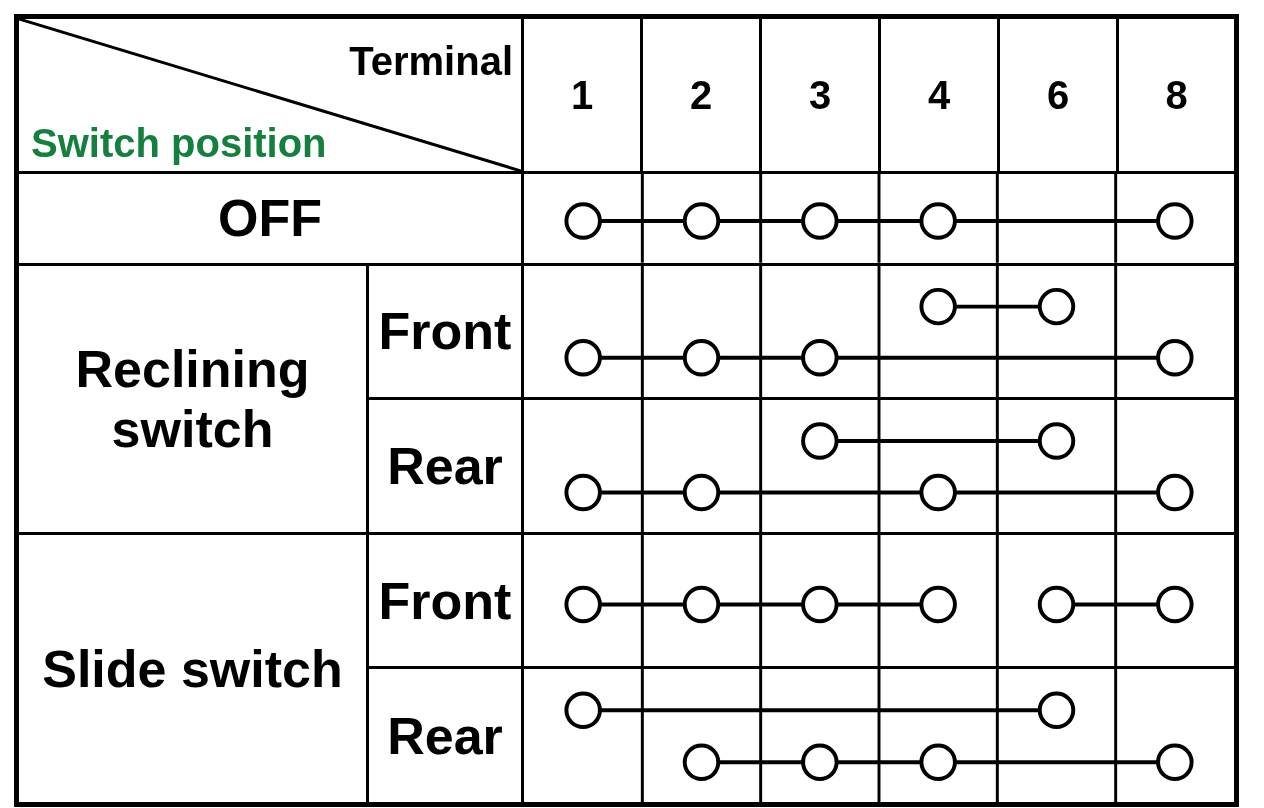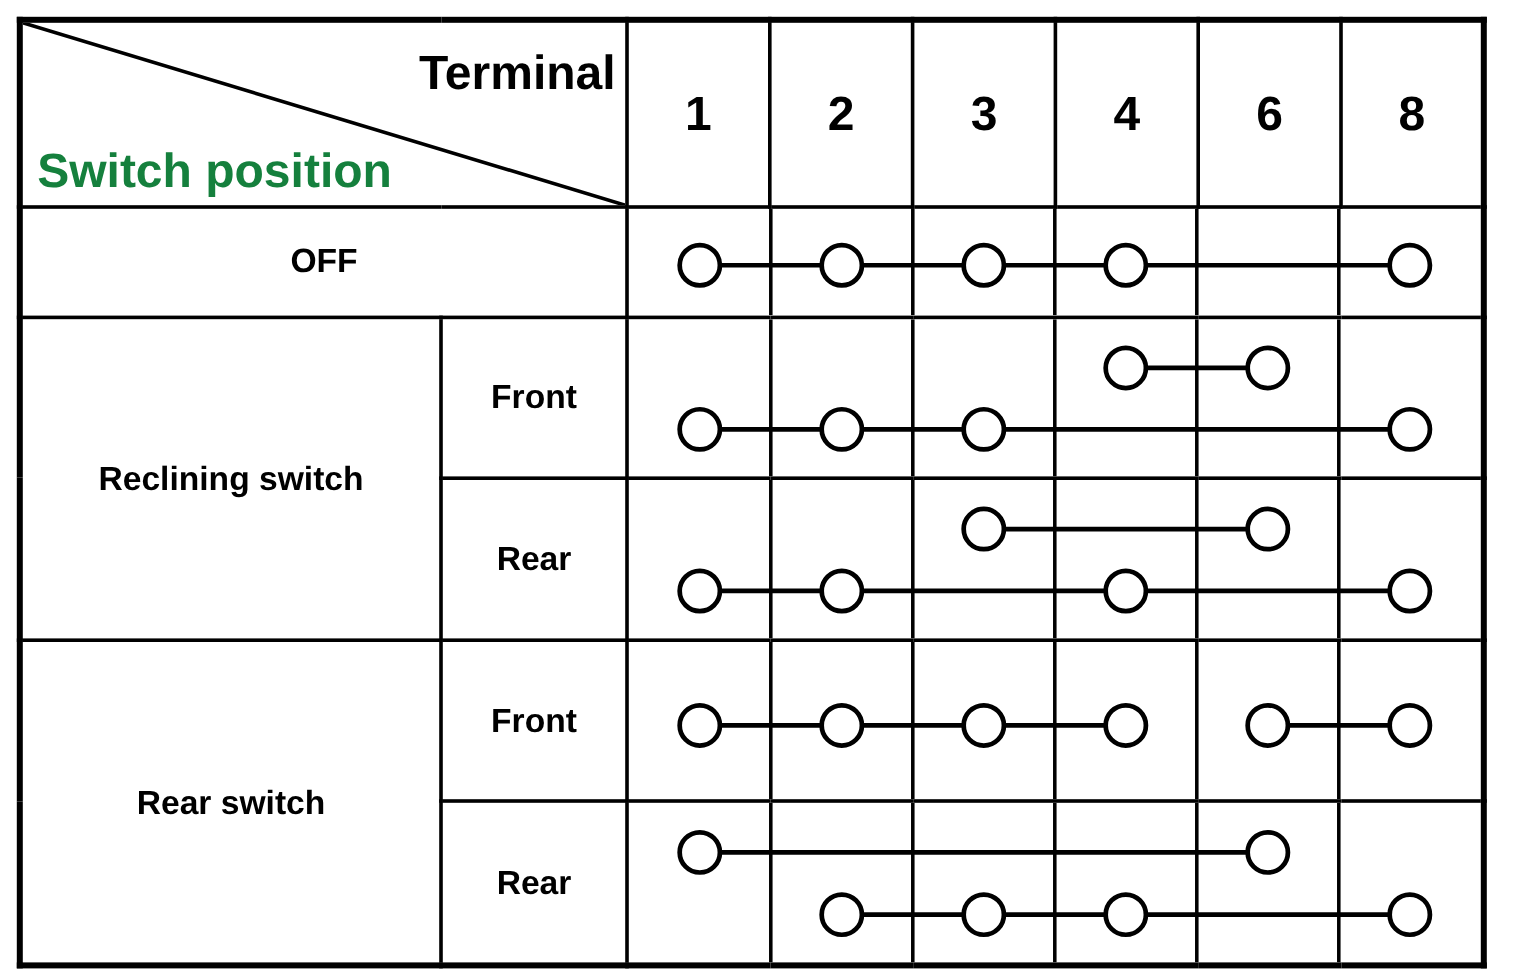--- a/index.html
+++ b/index.html
@@ -23,21 +23,21 @@
     padding-left: 44px;
   }
   table.continuity td {
     border: 3px solid #000;
     padding: 0;
     color: #000;
     background: #fff;
   }
   td.lbl {
     font-weight: bold;
-    font-size: 28px;
+    font-size: 52px;
     text-align: center;
     vertical-align: middle;
     letter-spacing: 0px;
   }
   td.num {
     font-weight: bold;
     font-size: 40px;
     text-align: center;
     vertical-align: middle;
     padding-top: 6px;
@@ -167,21 +167,21 @@
               <line x1="60" y1="93.8" x2="660" y2="93.8" stroke="#000000" stroke-width="4"></line>
               <circle cx="60" cy="93.8" r="17" fill="#ffffff" stroke="#000000" stroke-width="4"></circle>
               <circle cx="180" cy="93.8" r="17" fill="#ffffff" stroke="#000000" stroke-width="4"></circle>
               <circle cx="420" cy="93.8" r="17" fill="#ffffff" stroke="#000000" stroke-width="4"></circle>
               <circle cx="660" cy="93.8" r="17" fill="#ffffff" stroke="#000000" stroke-width="4"></circle>
             </svg>
       </td>
     </tr>
 
     <tr style="height:133px">
-      <td class="lbl" rowspan="2">Rear switch</td>
+      <td class="lbl" rowspan="2">Slide switch</td>
       <td class="lbl">Front</td>
       <td class="conn" colspan="6">
         <svg viewBox="0 0 720 133" preserveAspectRatio="none">
               <line x1="120" y1="0" x2="120" y2="133" stroke="#000000" stroke-width="3"></line>
               <line x1="240" y1="0" x2="240" y2="133" stroke="#000000" stroke-width="3"></line>
               <line x1="360" y1="0" x2="360" y2="133" stroke="#000000" stroke-width="3"></line>
               <line x1="480" y1="0" x2="480" y2="133" stroke="#000000" stroke-width="3"></line>
               <line x1="600" y1="0" x2="600" y2="133" stroke="#000000" stroke-width="3"></line>
               <line x1="60" y1="70.5" x2="420" y2="70.5" stroke="#000000" stroke-width="4"></line>
               <circle cx="60" cy="70.5" r="17" fill="#ffffff" stroke="#000000" stroke-width="4"></circle>

